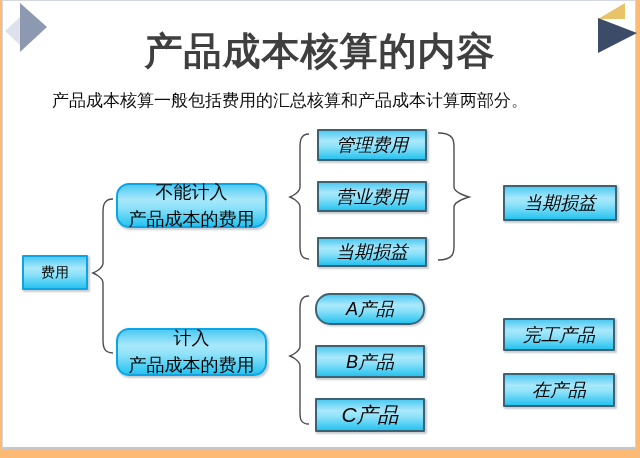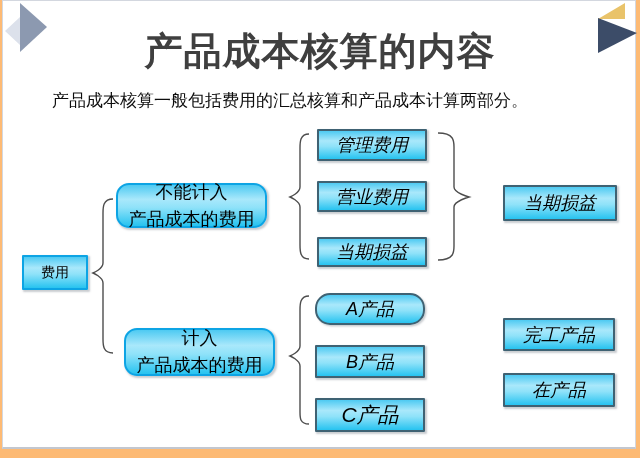--- a/index.html
+++ b/index.html
@@ -13,21 +13,21 @@
             font-size:17px;color:#0d0d0d;}
   .box{position:absolute;box-sizing:border-box;display:flex;align-items:center;justify-content:center;
        text-align:center;color:#000;border-radius:1px;
        background:linear-gradient(180deg,#4ecaf2 0%,#a9e8fb 35%,#8fe2f9 55%,#27c3f0 100%);
        box-shadow:1.5px 1.5px 2px rgba(100,110,120,.35);}
   .b-blue{border:2px solid #0da4e4;}
   .b-dark{border:2px solid #3f6273;font-style:italic;}
   .two-line{white-space:pre-line;line-height:27px;font-size:18px;border-radius:13px;}
   #fee{left:22px;top:255px;width:66px;height:35px;font-size:14px;}
   #branch-top{left:116px;top:183px;width:151px;height:45px;}
-  #branch-bottom{left:124px;top:328px;width:151px;height:48px;}
+  #branch-bottom{left:116px;top:328px;width:151px;height:48px;}
   #mgmt{left:317px;top:129px;width:110px;height:32px;font-size:18px;}
   #sales{left:317px;top:181px;width:110px;height:31px;font-size:18px;}
   #fin{left:317px;top:237px;width:110px;height:30px;font-size:18px;}
   #cpl{left:503px;top:185px;width:114px;height:36px;font-size:18px;}
   #pa{left:315px;top:293px;width:110px;height:32px;font-size:18px;border-radius:15px;}
   #pb{left:315px;top:345px;width:110px;height:33px;font-size:18px;text-align:center;}
   #pc{left:315px;top:398px;width:110px;height:34px;font-size:21px;}
   #fg{left:503px;top:318px;width:112px;height:33px;font-size:18px;}
   #wip{left:503px;top:373px;width:112px;height:34px;font-size:18px;}
   .overlay{position:absolute;left:0;top:0;pointer-events:none;}

